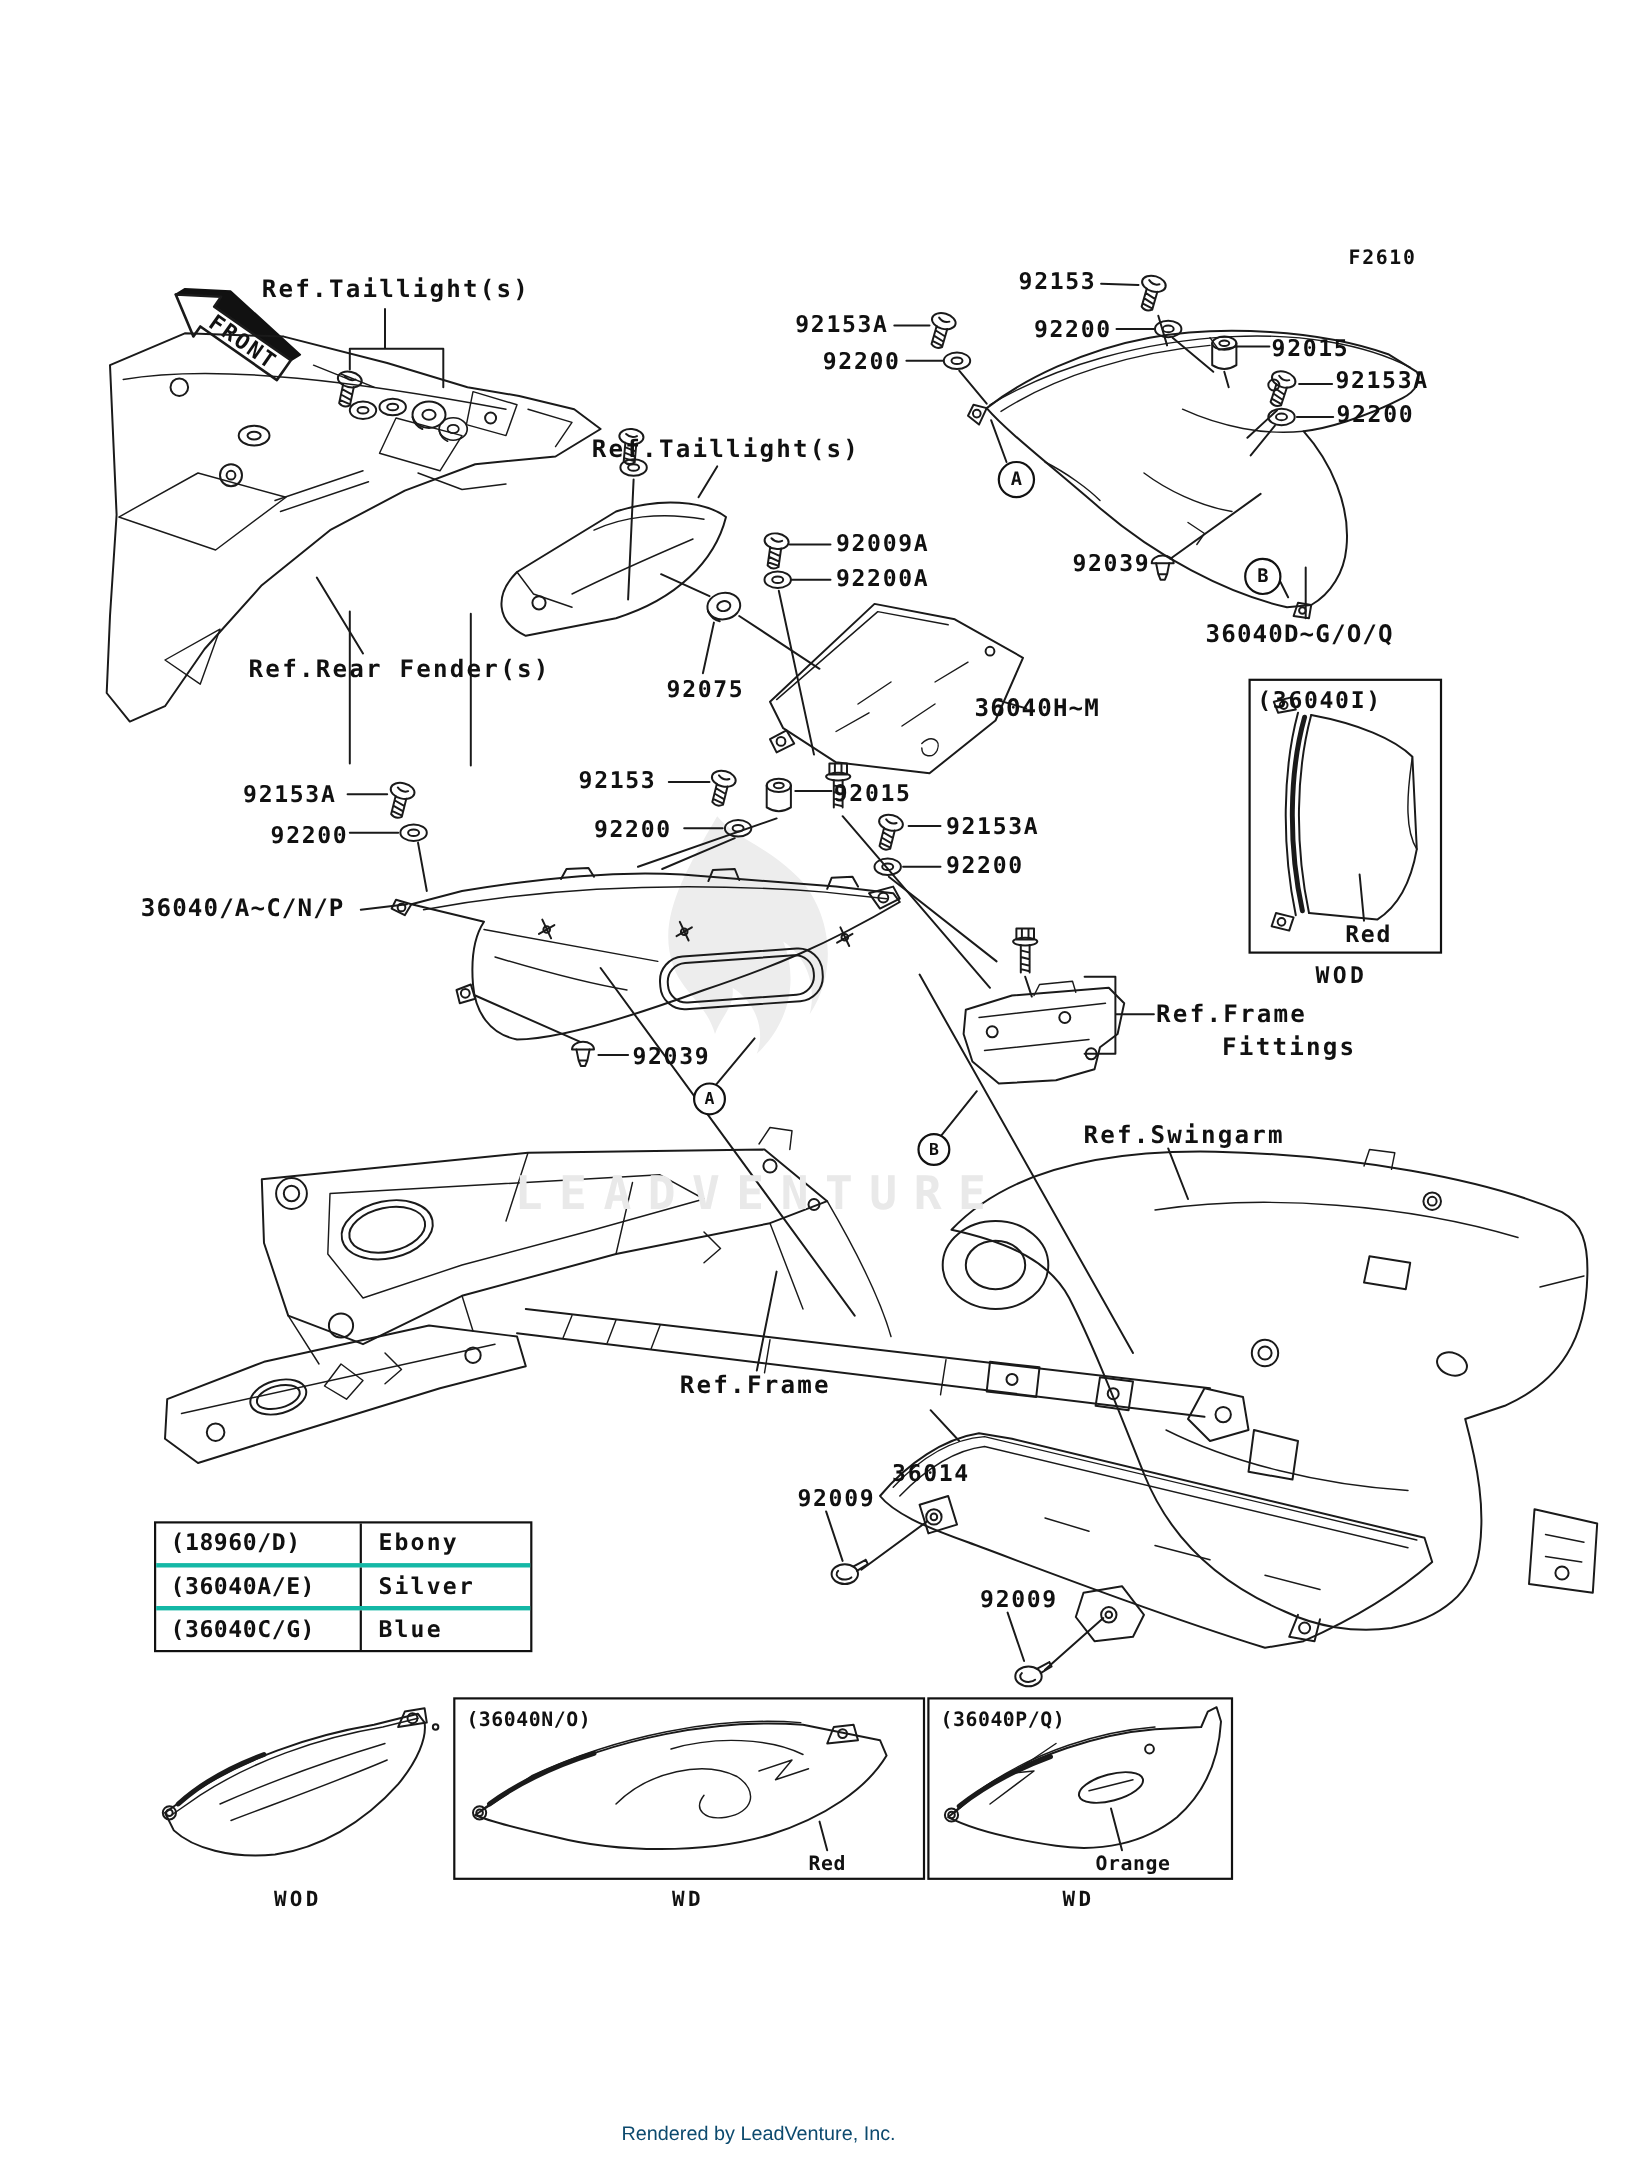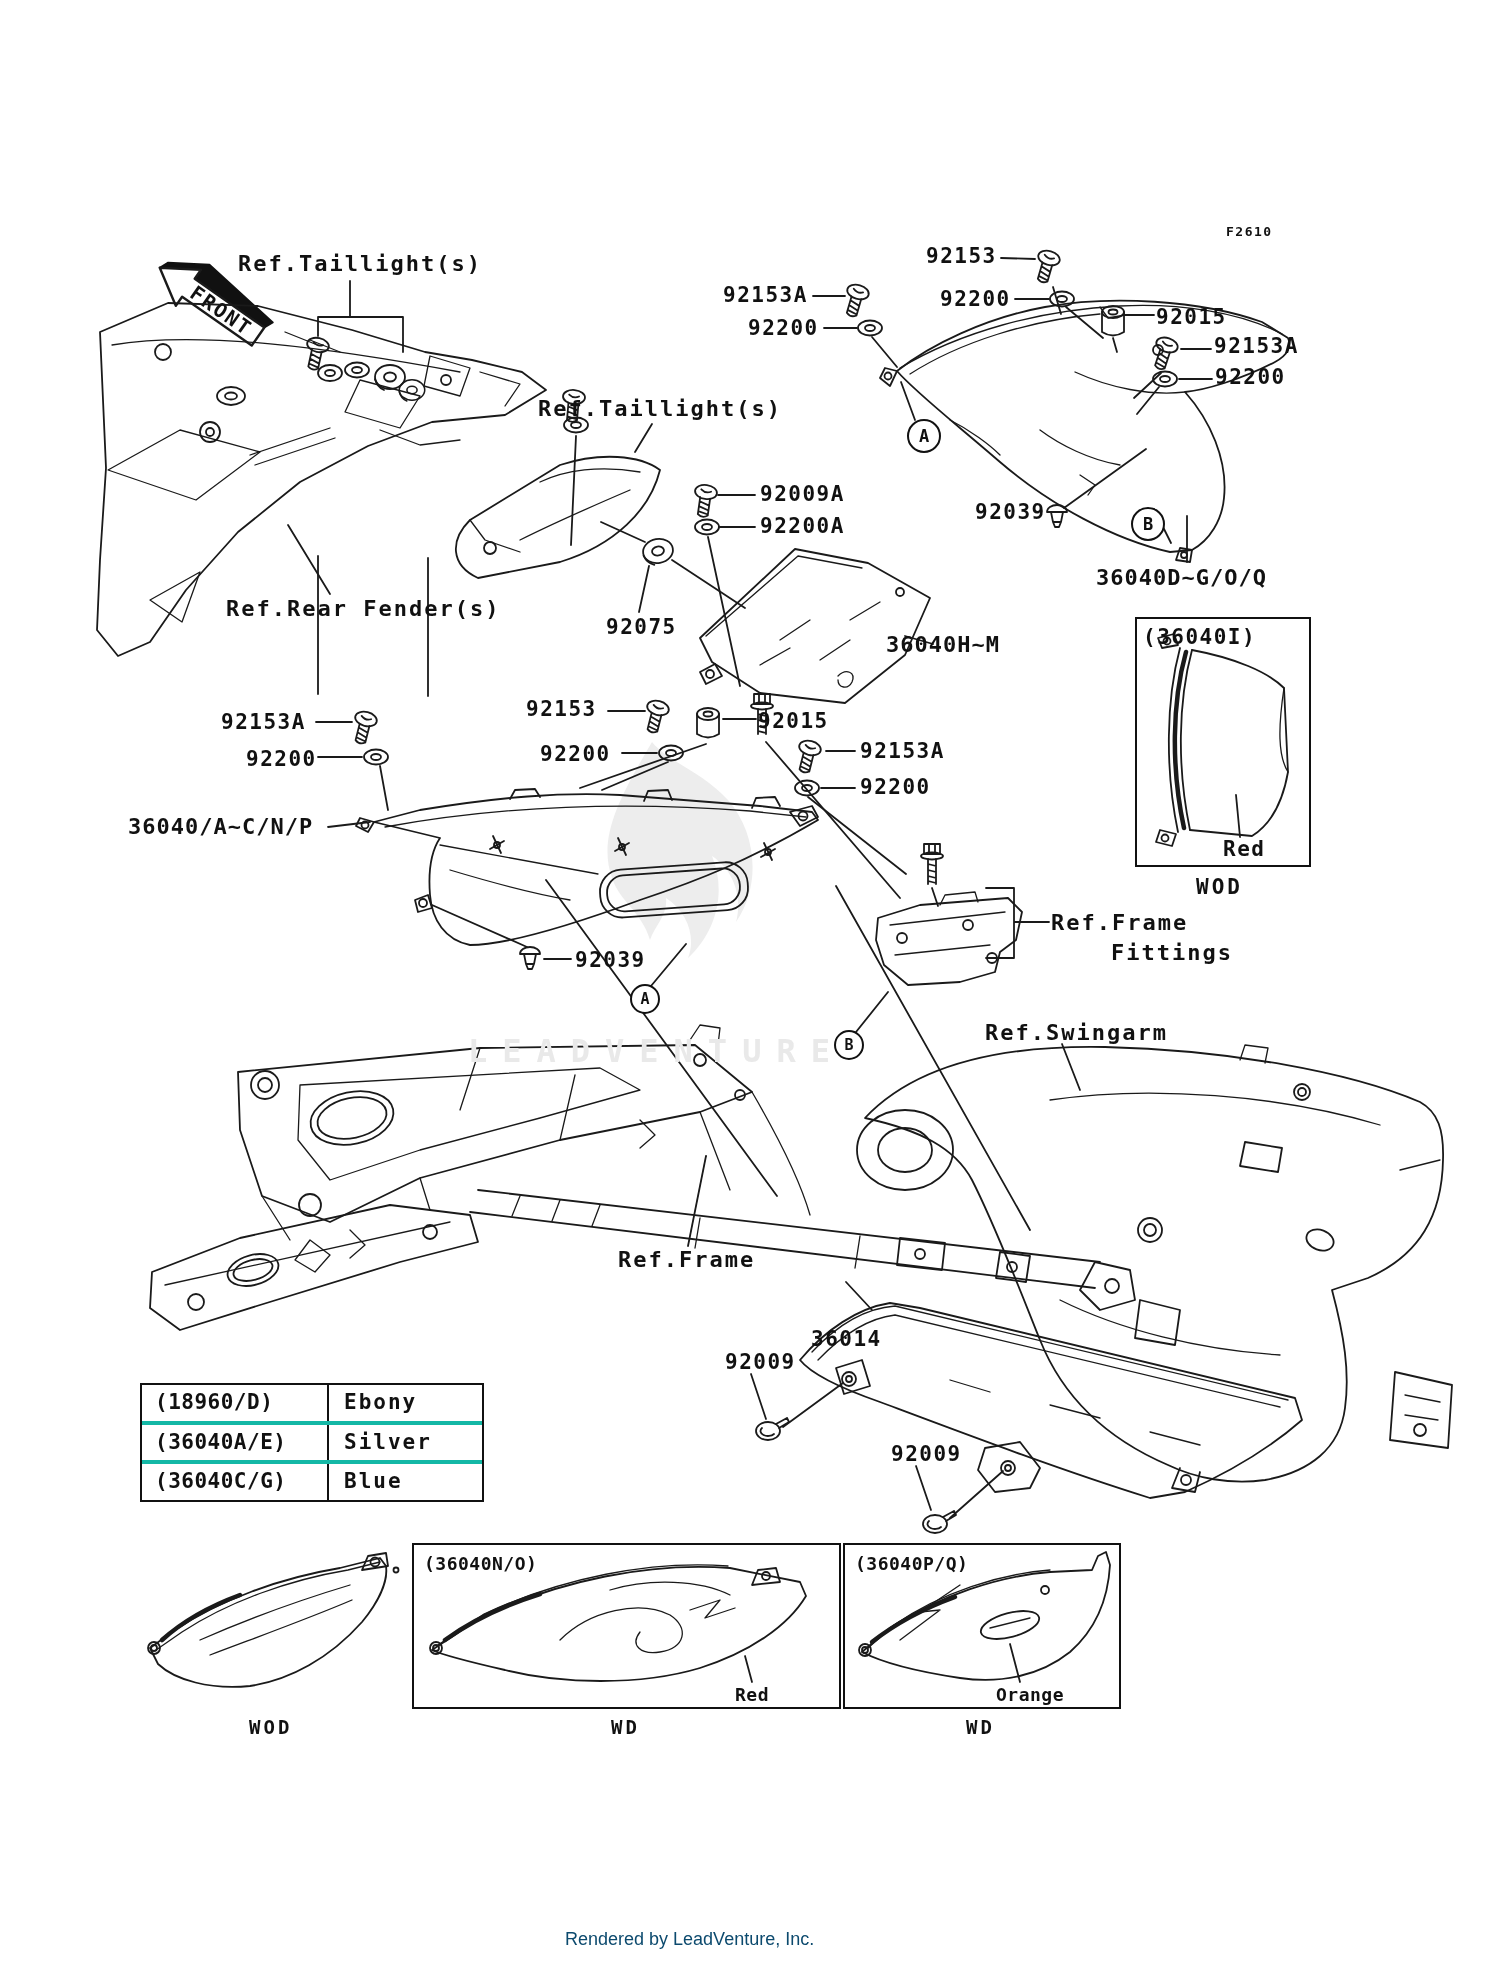--- a/index.html
+++ b/index.html
@@ -25,21 +25,21 @@
   .callout.small{width:26px;height:26px;font-size:15px;}
   .ctable{position:absolute;left:140px;top:1383px;border:2.5px solid #111;z-index:5;background:#fff;}
   .crow{display:flex;height:35.5px;line-height:35.5px;border-top:4px solid #14b8a6;font-weight:bold;font-size:21px;}
   .crow:first-child{border-top:none;}
   .ccode{width:172px;padding-left:13px;border-right:2px solid #111;letter-spacing:0.5px;}
   .ccolor{width:138px;padding-left:15px;letter-spacing:2px;}
   .vbox{position:absolute;border:2px solid #111;z-index:4;}
   .vbox .code{position:absolute;left:10px;top:8px;}
   .footer{position:absolute;left:565px;top:1929px;font-family:"Liberation Sans",sans-serif;
           font-size:18px;color:#0c4a6e;z-index:5;}
-  .wm-text{position:absolute;left:468px;top:1032px;font-size:32px;font-weight:bold;
+  .wm-text{position:absolute;left:468px;top:1060px;font-size:42px;font-weight:bold;
            letter-spacing:15px;color:#e9e9e9;z-index:1;}
 </style>
 </head>
 <body>
 
 <div class="canvas">
 
   <div class="wm-text">LEADVENTURE</div>
 
   <svg class="art" width="1500" height="1962" viewBox="0 0 1500 1962" xmlns="http://www.w3.org/2000/svg" xmlns:xlink="http://www.w3.org/1999/xlink">
@@ -387,21 +387,21 @@
       <path d="M688,1246 L706,1156"></path>
       <path d="M846,1282 L872,1310"></path>
       <path d="M751,1374 L766,1419 M783,1427 L843,1383"></path>
       <path d="M916,1466 L931,1510 M950,1518 L1003,1471"></path>
       <path d="M1240,837 L1236,795"></path>
       <path d="M752,1682 L745,1656"></path>
       <path d="M1020,1682 L1010,1644"></path>
     </g>
   </svg>
 
-  <div class="lbl pn" style="left:1226px;top:224px;font-size:13px">F2610</div>
+  <div class="lbl pn" style="left:1226px;top:224px;font-size:18px">F2610</div>
 
   <div class="lbl ref" style="left:238px;top:251px">Ref.Taillight(s)</div>
   <div class="lbl ref" style="left:538px;top:396px">Ref.Taillight(s)</div>
   <div class="lbl ref" style="left:226px;top:596px">Ref.Rear Fender(s)</div>
   <div class="lbl ref" style="left:1051px;top:910px">Ref.Frame</div>
   <div class="lbl ref" style="left:1111px;top:940px">Fittings</div>
   <div class="lbl ref" style="left:985px;top:1020px">Ref.Swingarm</div>
   <div class="lbl ref" style="left:618px;top:1247px">Ref.Frame</div>
 
   <div class="lbl pn" style="left:926px;top:244px">92153</div>

